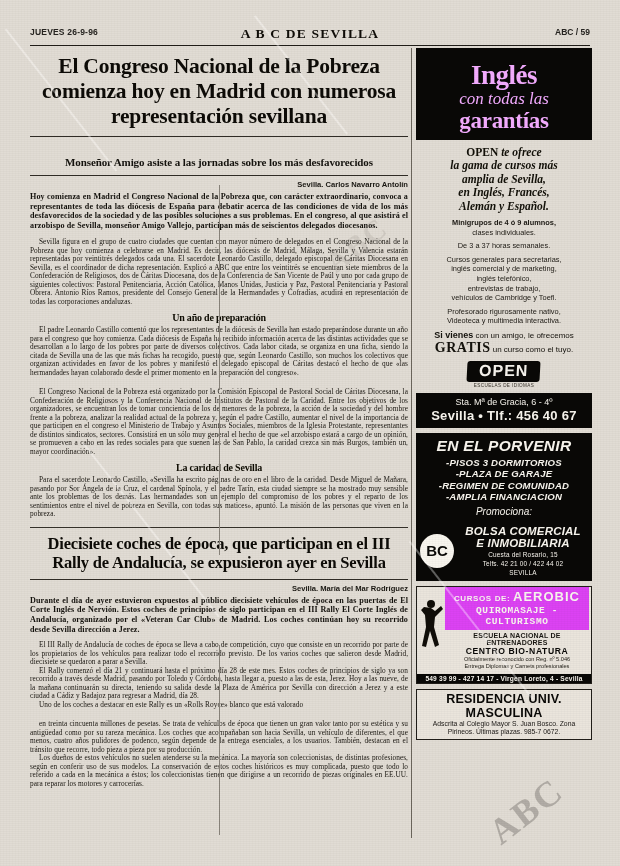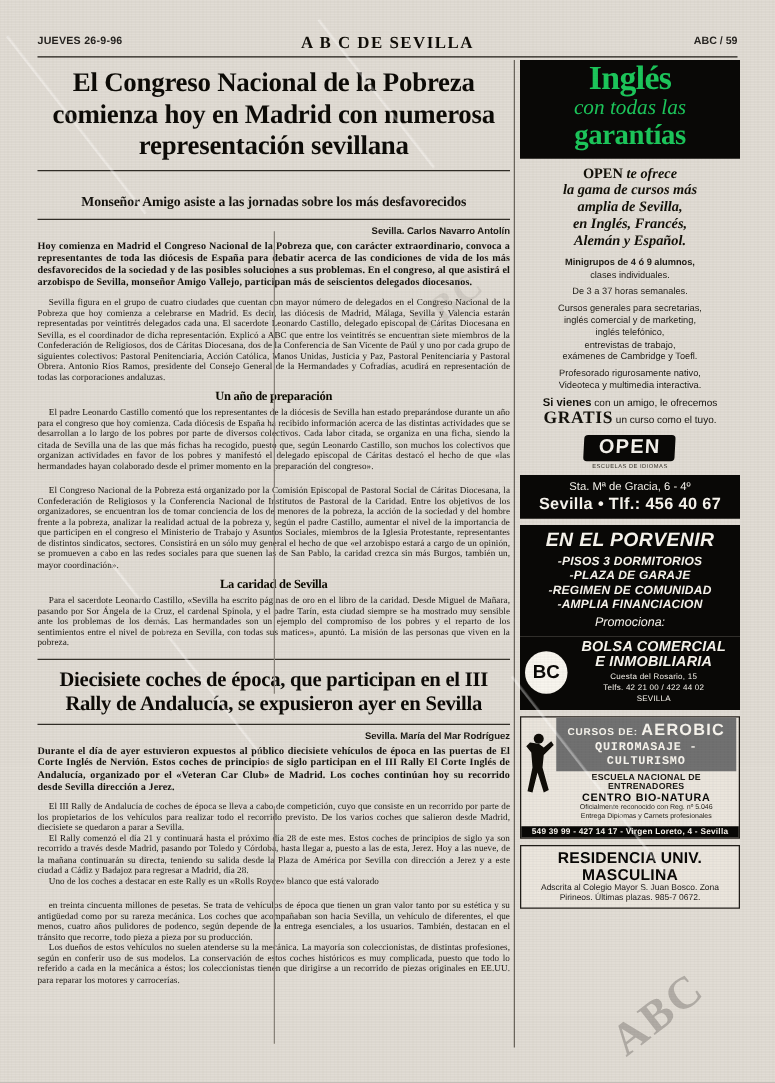--- a/index.html
+++ b/index.html
@@ -72,21 +72,21 @@
     color:#14120e;letter-spacing:-.2px;margin:0;
   }
 
   
   .vrule{position:absolute;width:1px;background:#6d685f;}
 
   
   #rail{position:absolute;left:416px;top:48px;width:176px;}
   .ad{position:relative;margin-bottom:5px;}
 
-  .ingles-hero{background:#100f0d;color:#22c55e;padding:0 6px 7px 6px;text-align:center;}
+  .ingles-hero{background:#100f0d;color:#f0abfc;padding:13px 6px 7px 6px;text-align:center;}
   .ingles-hero .l1{font-size:27px;font-weight:bold;line-height:28px;letter-spacing:-.5px;}
   .ingles-hero .l2{font-size:17px;font-style:italic;line-height:19px;}
   .ingles-hero .l3{font-size:23px;font-weight:bold;line-height:25px;letter-spacing:-.3px;}
 
   .open-offer{text-align:center;font-style:italic;font-weight:bold;color:#18160f;
     font-size:11.5px;line-height:13.4px;padding:6px 4px 3px 4px;}
   .open-offer .b{font-style:normal;}
   .ad-body{text-align:center;font-family:"Liberation Sans",sans-serif;
     font-size:7.4px;line-height:9.6px;color:#221f1a;padding:2px 5px;}
   .ad-body .strong{font-weight:bold;}
@@ -127,21 +127,21 @@
   .bolsa .logo{width:34px;height:34px;border-radius:50%;background:#f4f1ea;color:#100f0d;
     display:flex;align-items:center;justify-content:center;
     font-family:"Liberation Sans",sans-serif;font-weight:bold;font-size:15px;flex:0 0 auto;}
   .bolsa .txt{flex:1;text-align:center;}
   .bolsa .n1{font-family:"Liberation Sans",sans-serif;font-style:italic;font-weight:bold;
     font-size:11.5px;line-height:12.5px;letter-spacing:.2px;}
   .bolsa .n2{font-family:"Liberation Sans",sans-serif;font-size:6.4px;line-height:8px;
     letter-spacing:.2px;margin-top:1px;}
 
   .cursos{background:#e6e1d9;border:1.2px solid #26231e;padding:0;}
-  .cursos .band{background:#737373;color:#f4f1ea;text-align:center;padding:2px 2px 3px 2px;}
+  .cursos .band{background:#d946ef;color:#f4f1ea;text-align:center;padding:2px 2px 3px 2px;}
   .cursos .b1{font-family:"Liberation Sans",sans-serif;font-weight:bold;font-size:8px;
     letter-spacing:.6px;}
   .cursos .b1 .big{font-size:13px;letter-spacing:1px;}
   .cursos .b2{font-family:Liberation Mono, monospace;font-weight:bold;font-size:9.5px;
     letter-spacing:.6px;margin-top:1px;}
   .cursos .l1{font-family:"Liberation Sans",sans-serif;font-size:7px;font-weight:bold;
     text-align:center;color:#201e19;margin-top:2px;letter-spacing:.2px;}
   .cursos .l2{font-family:"Liberation Sans",sans-serif;font-size:8.6px;font-weight:bold;
     text-align:center;color:#100f0d;letter-spacing:.6px;}
   .cursos .l3{font-family:"Liberation Sans",sans-serif;font-size:5.6px;text-align:center;
@@ -254,21 +254,21 @@
         <div>clases individuales.</div>
       </div>
       <div class="ad-body">
         <div>De 3 a 37 horas semanales.</div>
       </div>
       <div class="ad-body">
         <div>Cursos generales para secretarias,</div>
         <div>inglés comercial y de marketing,</div>
         <div>inglés telefónico,</div>
         <div>entrevistas de trabajo,</div>
-        <div>exámenes de Cambridge y Toefl.</div>
+        <div>vehículos de Cambridge y Toefl.</div>
       </div>
       <div class="ad-body">
         <div>Profesorado rigurosamente nativo,</div>
         <div>Videoteca y multimedia interactiva.</div>
       </div>
       <div class="gratis-line">
         <span class="si">Si vienes</span><span> con un amigo, le ofrecemos</span>
         <div><span class="big">GRATIS</span><span> un curso como el tuyo.</span></div>
       </div>
       <div class="open-logo">

